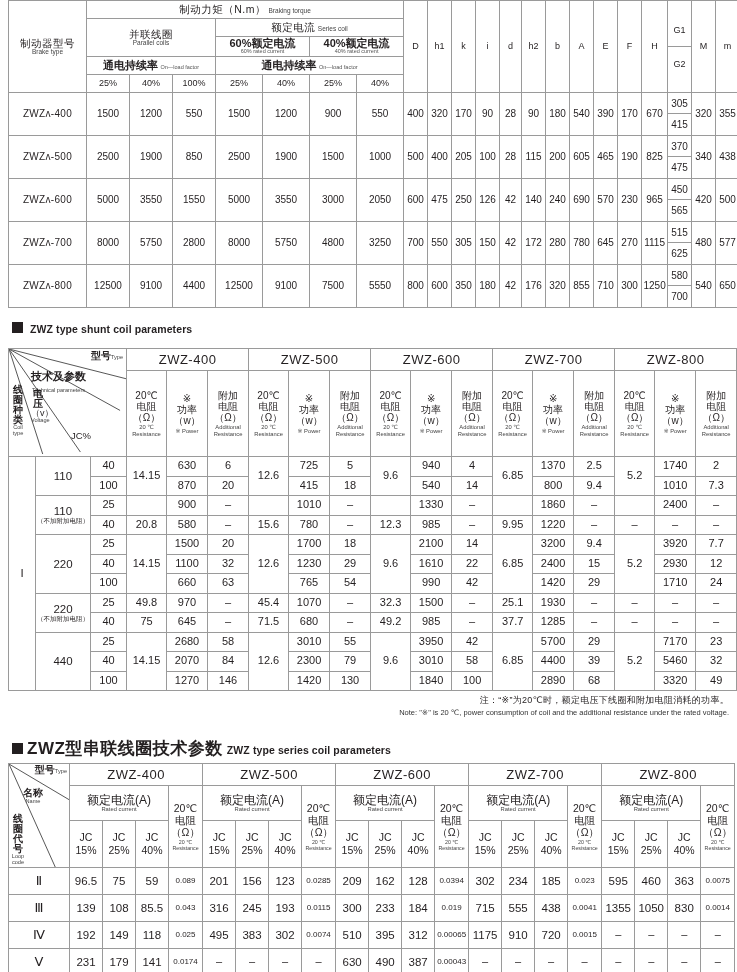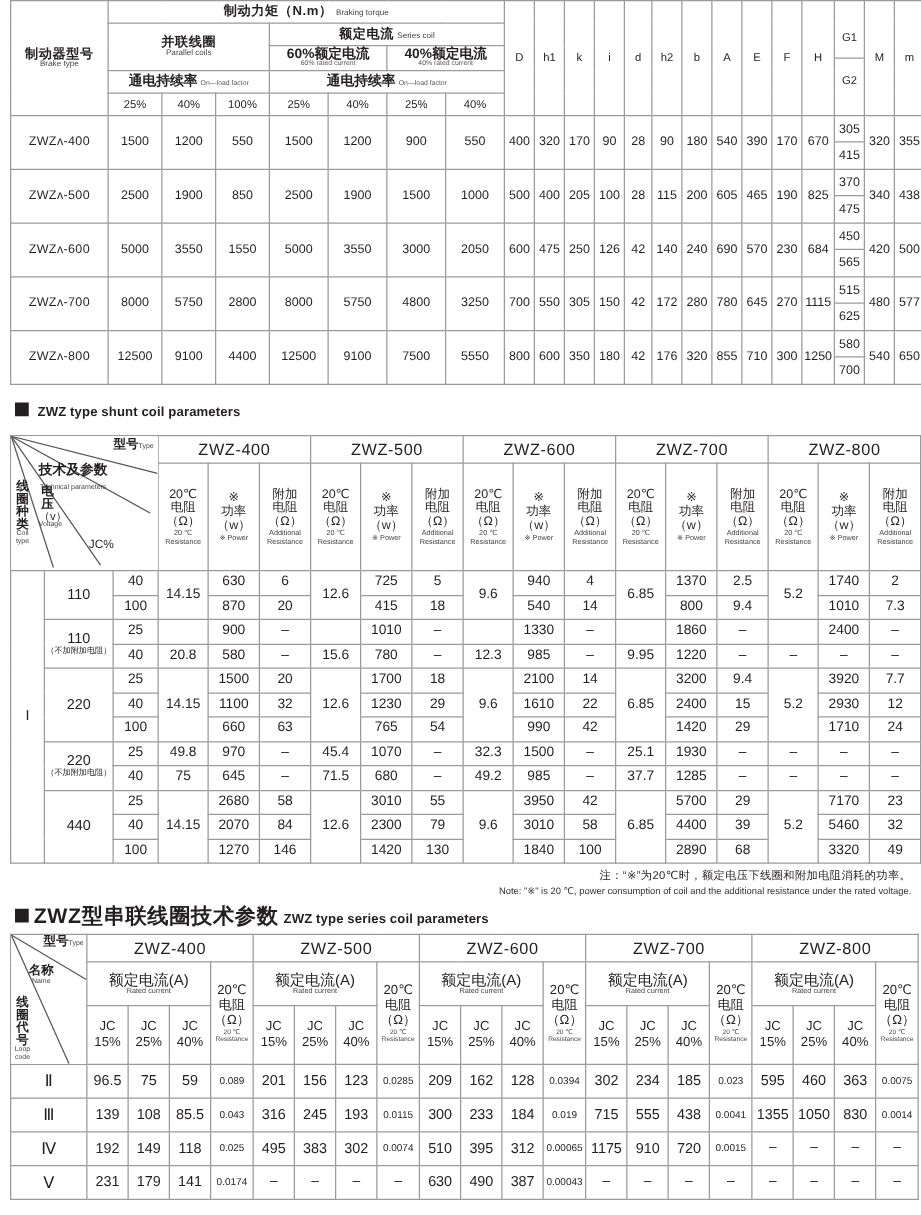--- a/index.html
+++ b/index.html
@@ -40,21 +40,21 @@
     color: #231f20;
     background: #ffffff;
     line-height: 1.05;
   }
   .hdr { background: #ececec; }
   .rowalt td { background: #ededed; }
 
   
   #t1 td { font-size: 10px; height: 18px; }
   #t1 .hdr { font-size: 9px; }
-  #t1 .cn { font-weight: bold; font-size: 10.5px; letter-spacing: .5px; }
+  #t1 .cn { font-weight: normal; font-size: 10.5px; letter-spacing: .5px; }
   #t1 .en { font-size: 6.5px; color: #444; letter-spacing: 0; }
   #t1 .cn-sm { font-weight: bold; font-size: 11px; }
   #t1 .en-sm { font-size: 5.5px; color: #555; }
   #t1 .typecell { font-size: 10px; letter-spacing: .3px; text-align: center; }
   #t1 .sub2 { padding: 0; }
   #t1 .sub2 div { border-bottom: 1px solid #9a9a9a; height: 14px; line-height: 14px; }
   #t1 .sub2 div:last-child { border-bottom: none; }
   #t1 .stack { padding: 0; }
   #t1 .stack div { height: 21px; line-height: 21px; }
   #t1 .stack div.top { border-bottom: 1px solid #9a9a9a; }
@@ -260,21 +260,21 @@
           <td>600</td>
           <td>475</td>
           <td>250</td>
           <td>126</td>
           <td>42</td>
           <td>140</td>
           <td>240</td>
           <td>690</td>
           <td>570</td>
           <td>230</td>
-          <td>684</td>
+          <td>965</td>
           <td class="stack">
             <div class="top">450</div>
             <div>565</div>
           </td>
           <td>420</td>
           <td>500</td>
         </tr>
         <tr class="rowalt">
           <td class="typecell" style="height:42px">ZWZʌ-700</td>
           <td>8000</td>
@@ -684,21 +684,21 @@
           <td>49</td>
         </tr>
       </tbody>
   </table>
 
   <div class="note">
     <span class="zh">注：“※”为20℃时，额定电压下线圈和附加电阻消耗的功率。</span>
     <span class="en">Note: "※" is 20 ℃, power consumption of coil and the additional resistance under the rated voltage.</span>
   </div>
 
-  <div class="sect" style="gap:4px;margin-top:4px">
+  <div class="sect" style="gap:4px;margin-top:20px">
     <span class="sq"></span>
     <span class="zh">ZWZ型串联线圈技术参数</span>
     <span class="en">ZWZ type series coil parameters</span>
   </div>
 
   <table class="grid" id="t3">
     <colgroup>
       <col style="width:61px">
       <col style="width:33px">
         <col style="width:33px">

